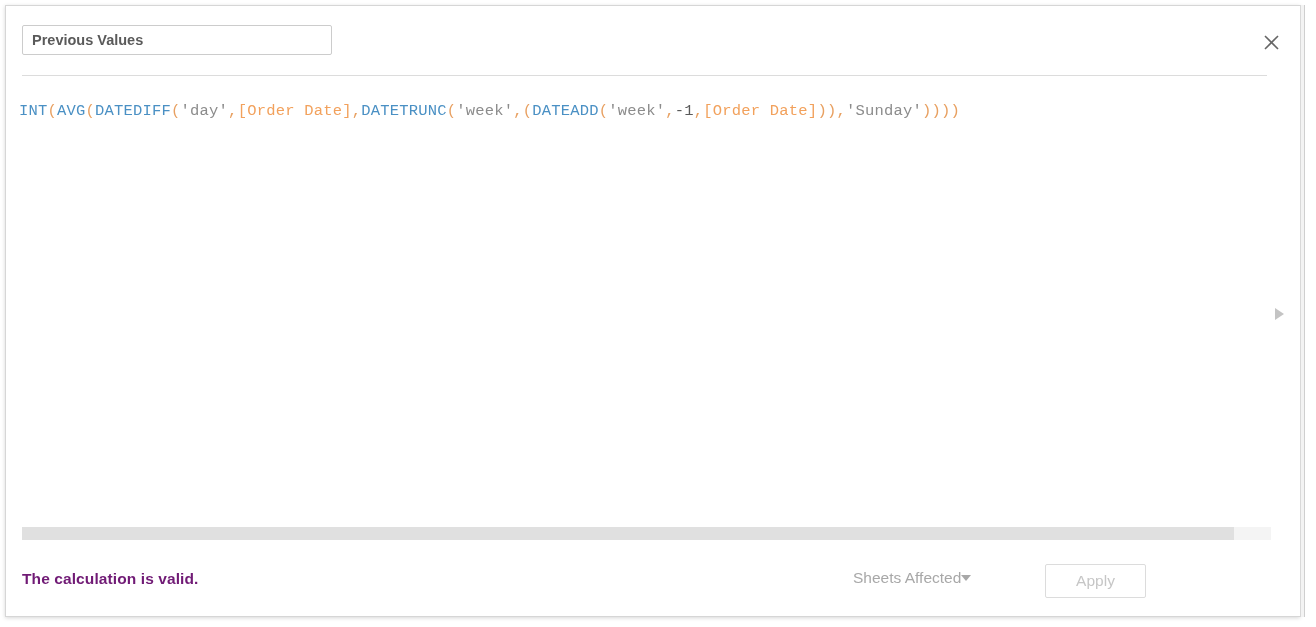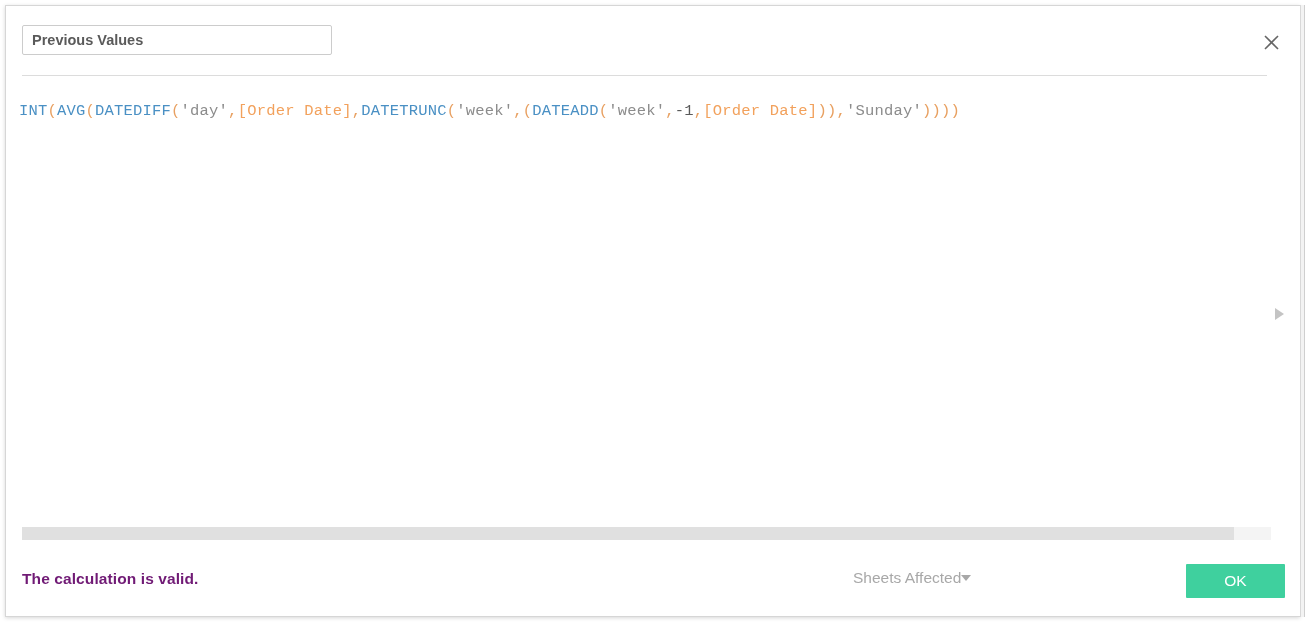--- a/index.html
+++ b/index.html
@@ -240,19 +240,19 @@
   </div>
 
   <div class="footer">
     <div class="status-text">The calculation is valid.</div>
 
     <div class="sheets-affected">
       <span>Sheets Affected</span>
       <span class="caret-down"></span>
     </div>
 
-
-    <button class="btn-ok">OK</button>
+    <button class="btn-apply">Apply</button>
+
   </div>
 
 </div>
 
 <div class="right-edge"></div>
 
 </body></html>

